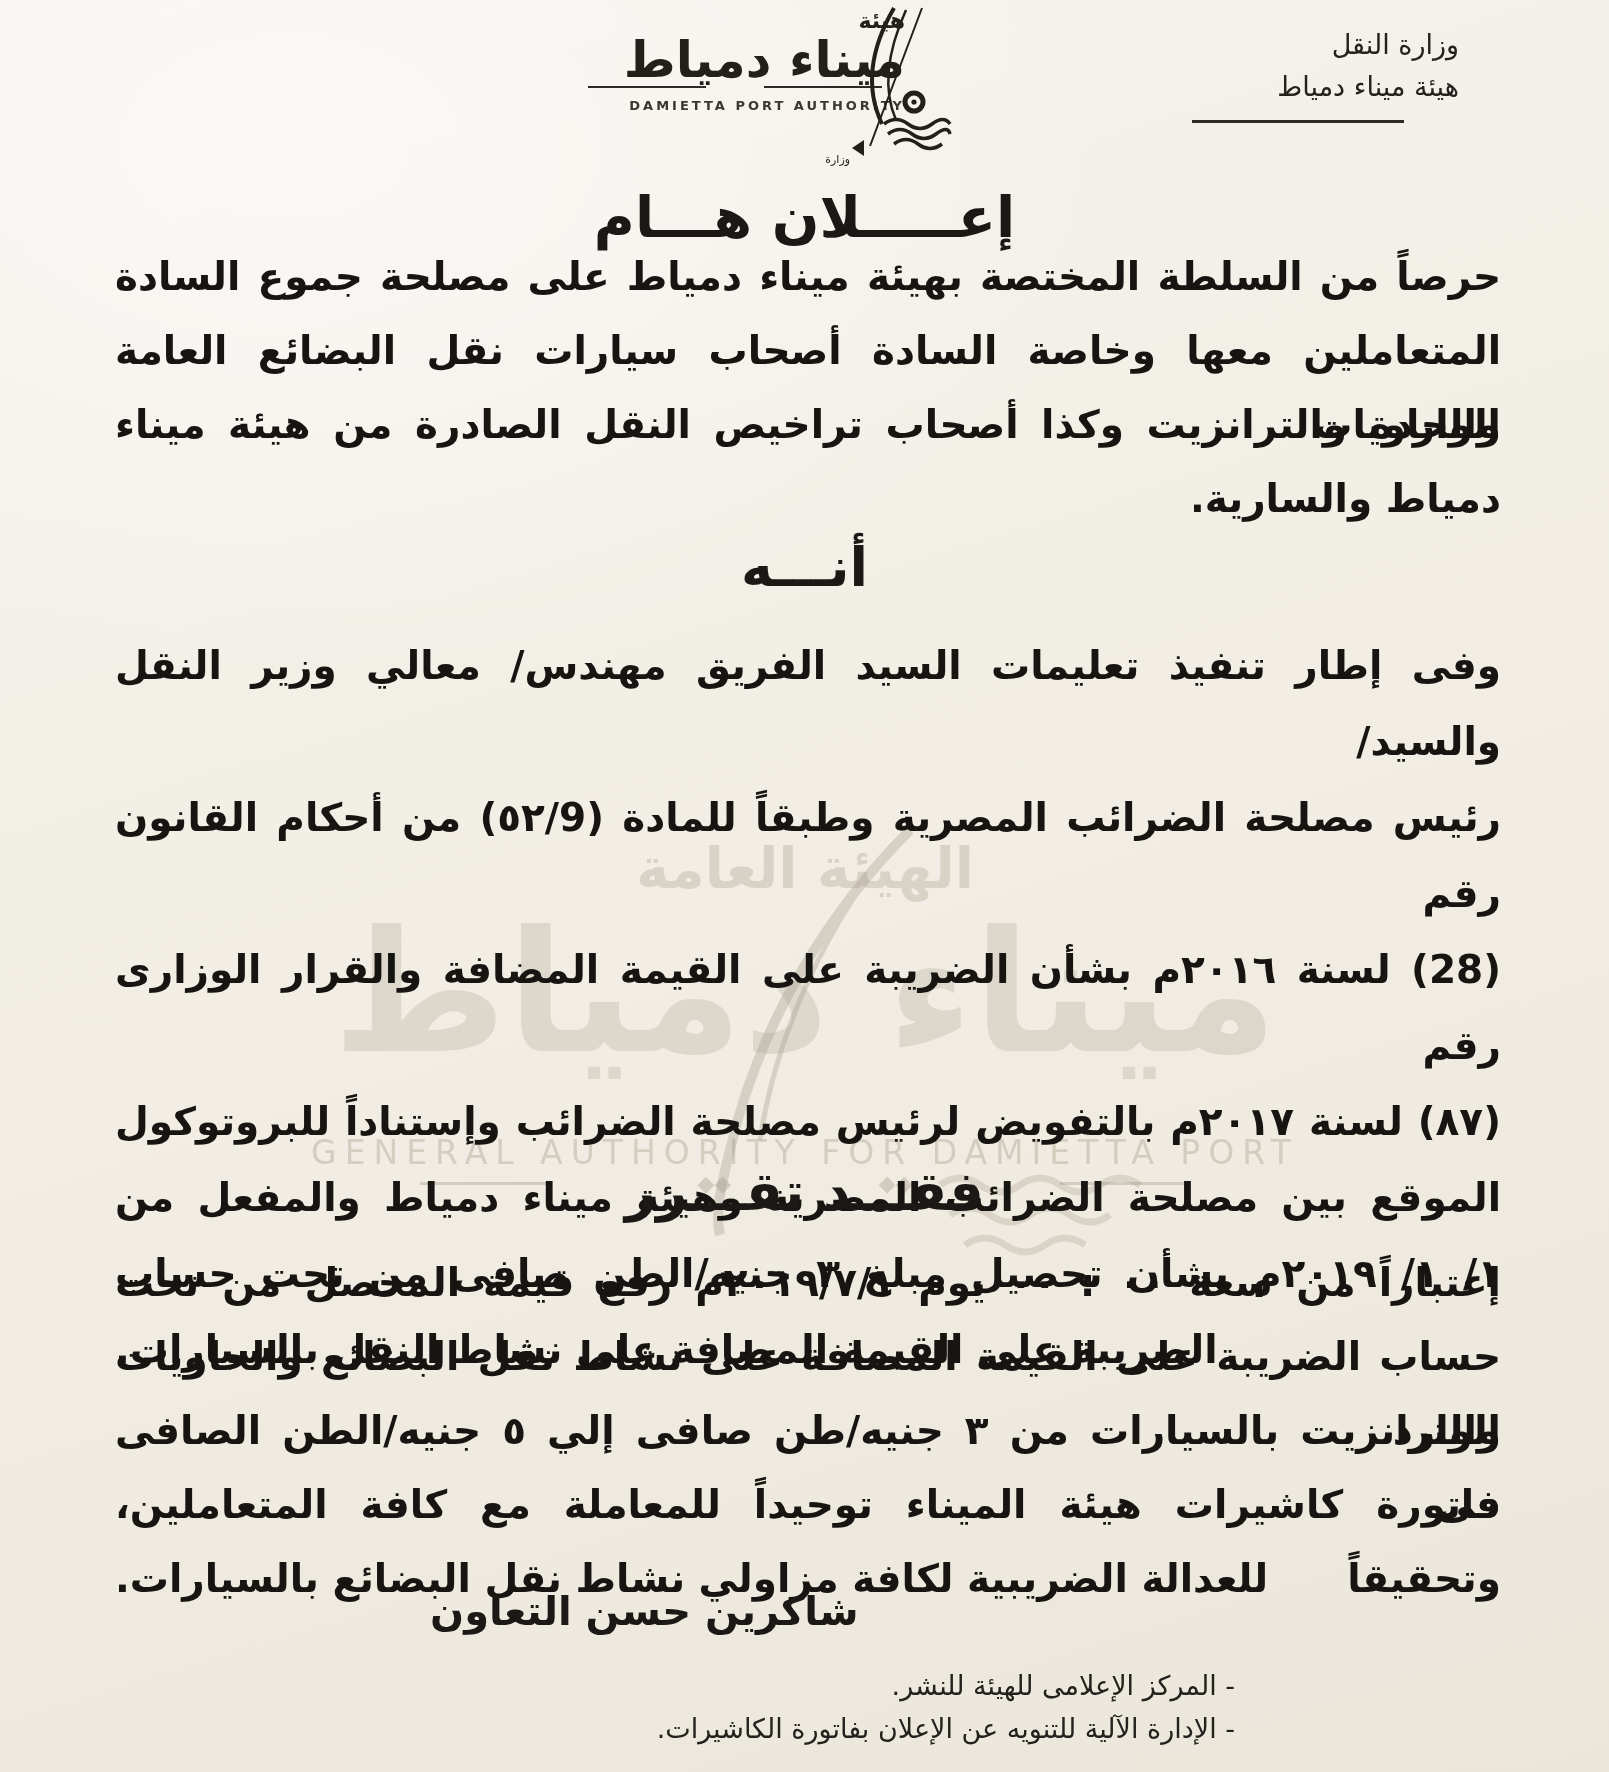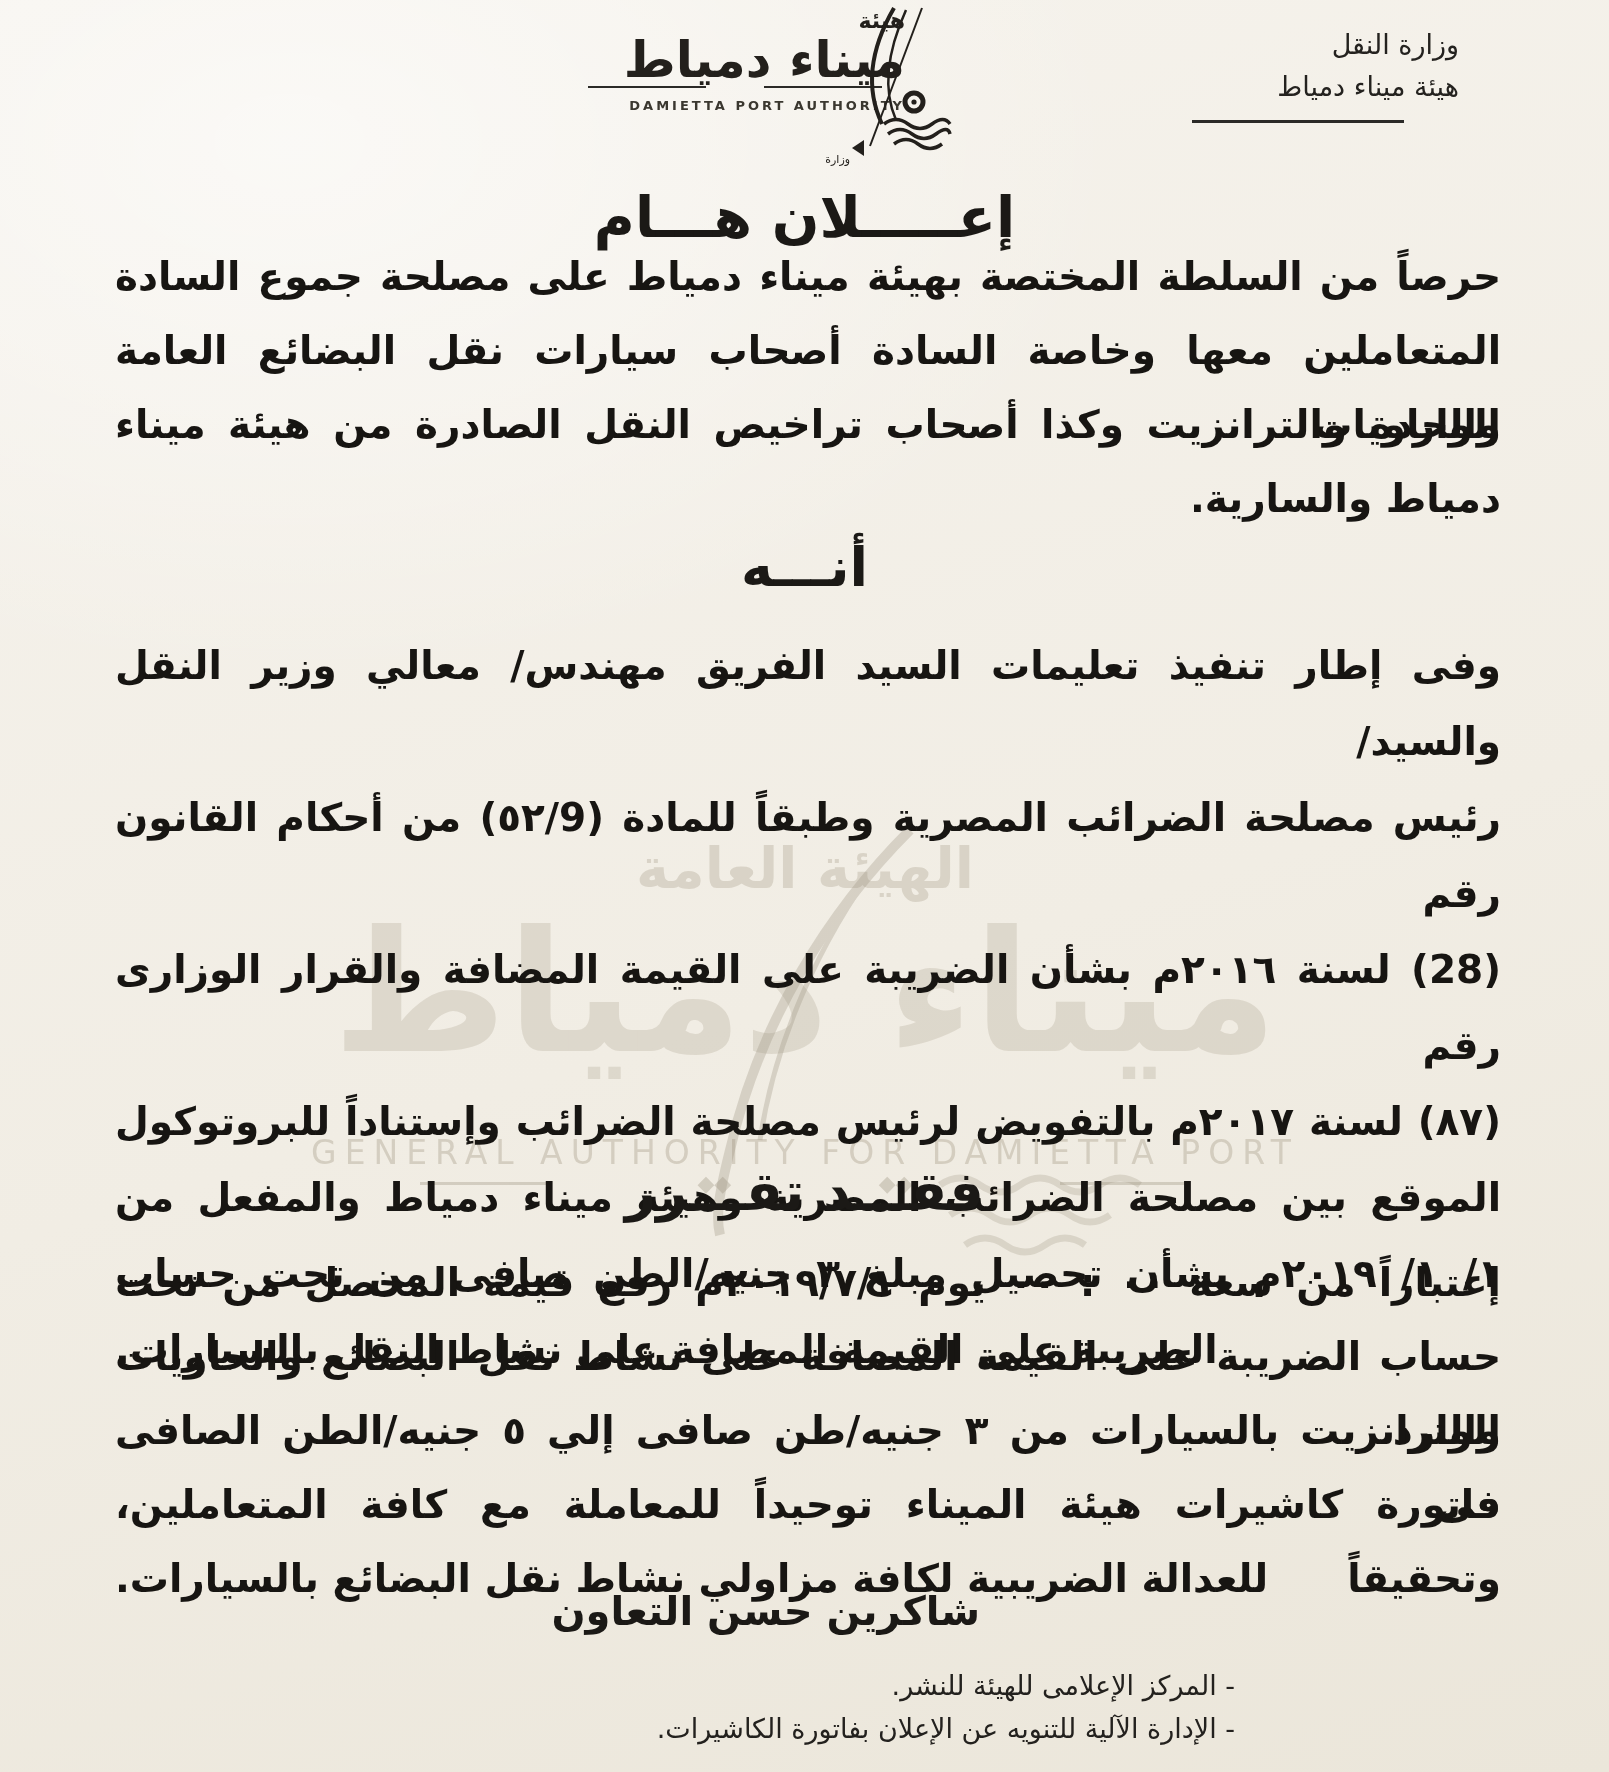--- a/index.html
+++ b/index.html
@@ -64,21 +64,21 @@
   .para3 { top:1246px; }
   .line  { height:76px; line-height:76px; white-space:nowrap; }
   .para1 .line, .para3 .line { height:74px; line-height:74px; }
   .jline { text-align:justify; text-align-last:justify; white-space:normal; height:auto; min-height:74px; }
   .para2 .jline { min-height:76px; }
   .rline { text-align:right; }
   .cline { text-align:left; }
 
   .signature {
     position:absolute; top:1588px; left:430px; width:550px;
-    text-align:right; font-size:40px; font-weight:bold; z-index:2;
+    text-align:left; font-size:40px; font-weight:bold; z-index:2;
   }
 
   .footnotes {
     position:absolute; top:1664px; right:374px;
     text-align:right; font-size:27px; font-weight:normal;
     line-height:1.6; color:#23211e; z-index:2;
   }
 
   
   .wm { position:absolute; z-index:1; pointer-events:none; }

